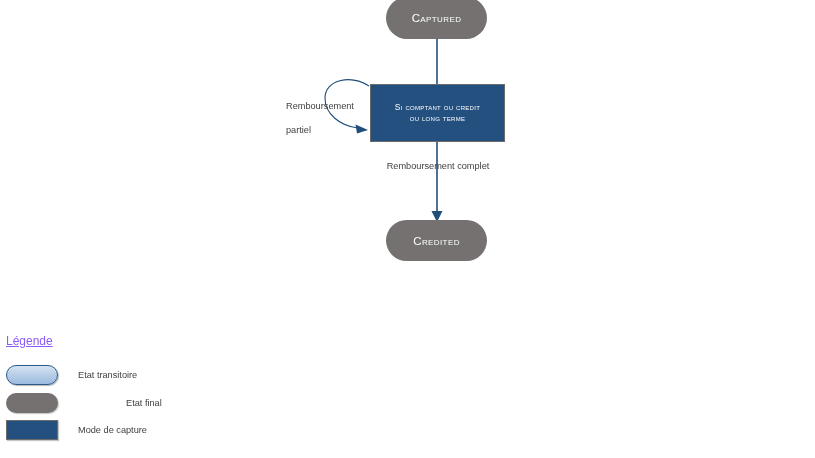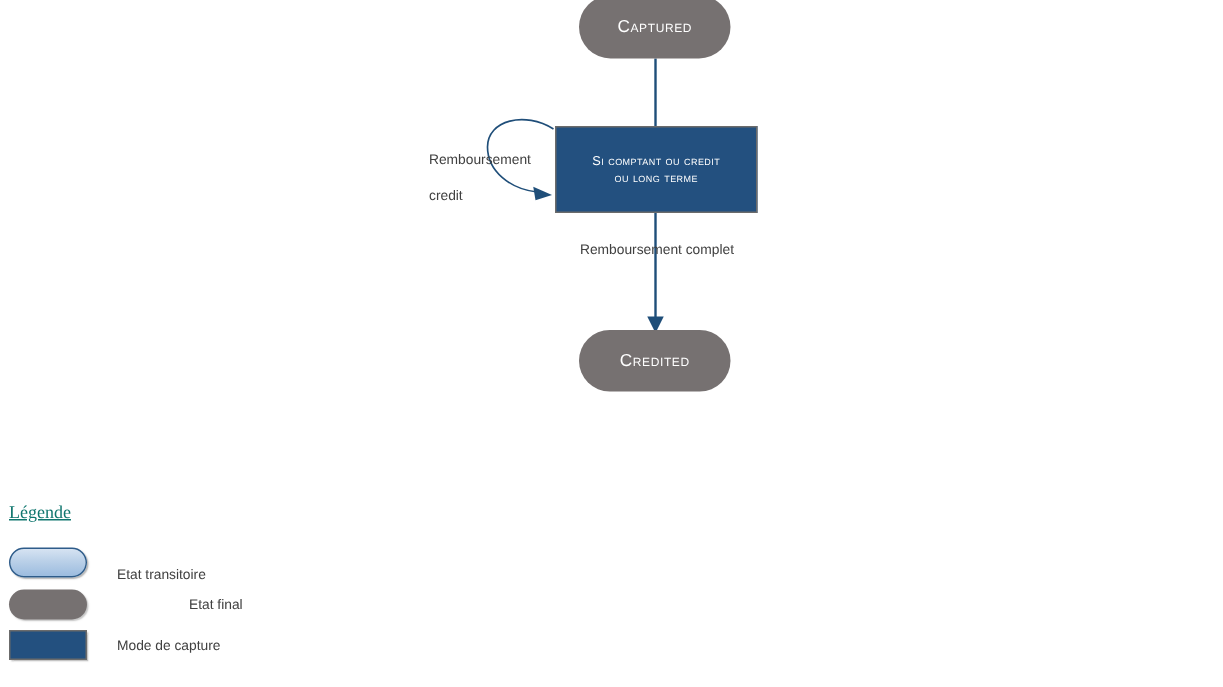--- a/index.html
+++ b/index.html
@@ -65,23 +65,22 @@
     position: absolute;
     left: 0;
     top: 334px;
     width: 260px;
   }
   .legend-title {
     position: absolute;
     left: 6px;
     top: 0px;
     font-size: 12px;
-    color: #0f766e;
+    color: #8b5cf6;
     text-decoration: underline;
-    font-family: Liberation Serif, serif;
   }
   .legend-row {
     position: absolute;
     left: 0;
     height: 24px;
   }
   .legend-swatch {
     position: absolute;
     left: 6px;
     width: 52px;
@@ -136,31 +135,31 @@
     <span>Credited</span>
   </div>
 
   <div class="node capture-box" style="left:370px; top:84px; width:135px; height:58px; flex-direction:column;">
     <span>Si comptant ou credit</span>
     <span>ou long terme</span>
   </div>
 
   <div class="edge-label" style="left:286px; top:88px; width:80px;">
     <div>Remboursement</div>
-    <div>credit</div>
+    <div>partiel</div>
   </div>
 
   <div class="edge-label" style="left:378px; top:160px; width:120px; text-align:center;">Remboursement complet</div>
 
   <div id="legend">
     <div class="legend-title">Légende</div>
 
     <div class="legend-row" style="top:31px; width:260px;">
       <div class="legend-swatch sw-transitoire"></div>
-      <div class="legend-label" style="top:5px;margin-top:8px;">Etat transitoire</div>
+      <div class="legend-label" style="top:5px;">Etat transitoire</div>
     </div>
 
     <div class="legend-row" style="top:59px; width:260px;">
       <div class="legend-swatch sw-final"></div>
       <div class="legend-label" style="top:5px;padding-left:48px;">Etat final</div>
     </div>
 
     <div class="legend-row" style="top:86px; width:260px;">
       <div class="legend-swatch sw-capture"></div>
       <div class="legend-label" style="top:5px;">Mode de capture</div>

